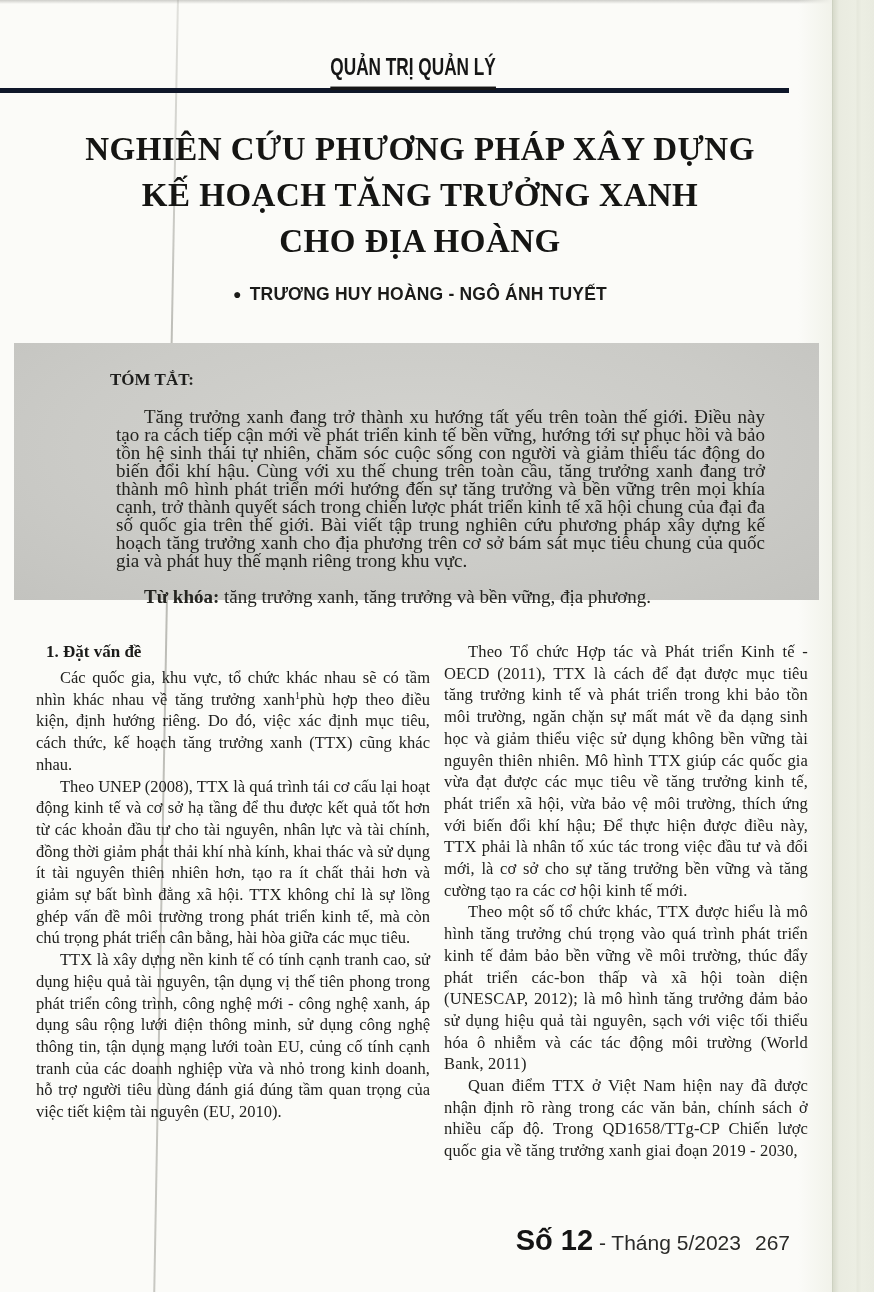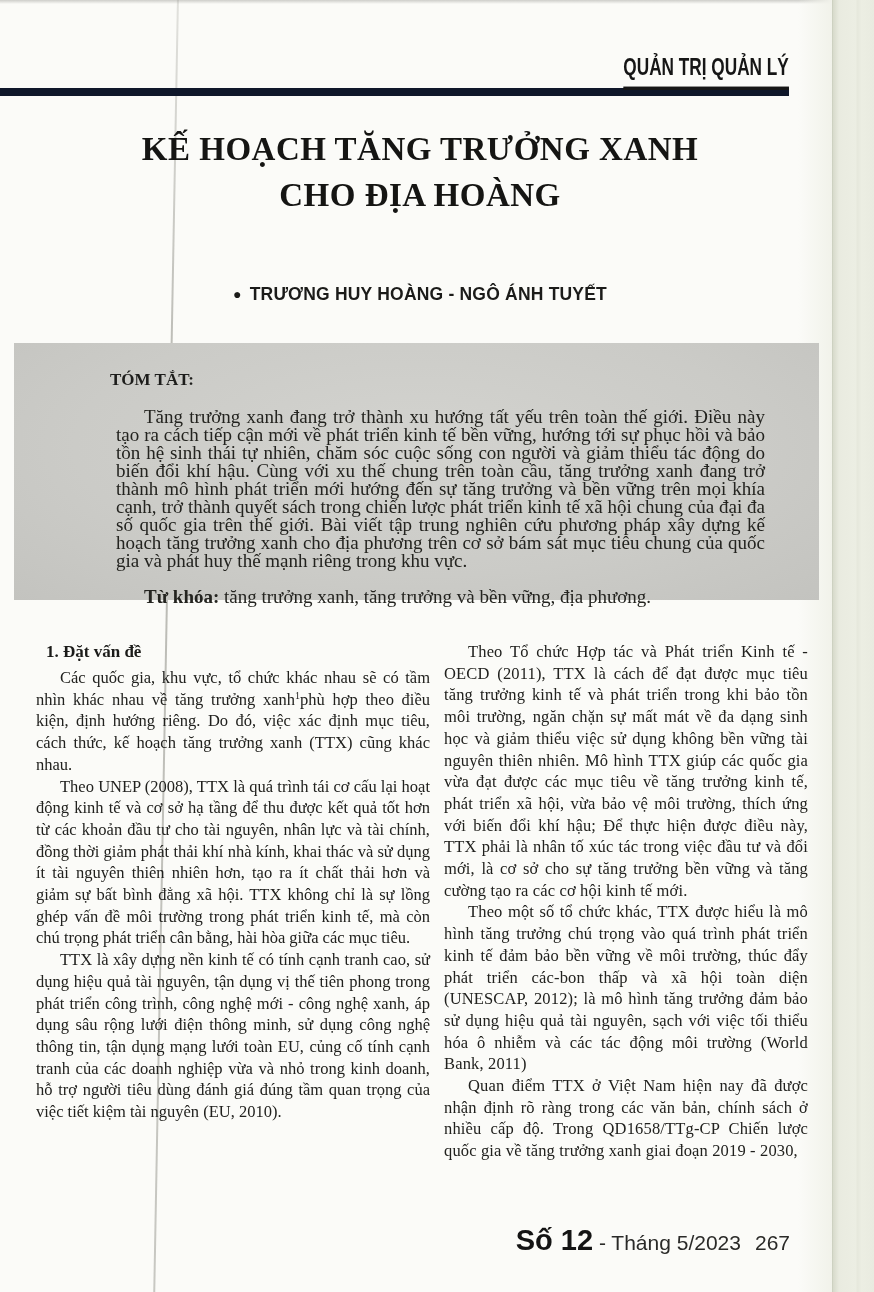--- a/index.html
+++ b/index.html
@@ -29,22 +29,22 @@
     border-left: 1px solid #cdd1c1;
   }
   .pre-edge {
     position: absolute; top: 0; right: 42px; width: 34px; height: 100%;
     background: linear-gradient(to right, rgba(240,241,234,0), #f1f2ea);
   }
 
   
   .header {
     position: absolute; left: 0; top: 58px; width: 789px;
-    border-bottom: 8px solid #0f172a;
-    text-align: right;
+    border-bottom: 5px solid #0f172a;
+    text-align: center;
   }
   .header-label {
     display: inline-block;
     font-family: "Liberation Sans", sans-serif;
     font-weight: bold;
     font-size: 21px;
     letter-spacing: 0px;
     color: #161616;
     transform: scaleX(0.82) scaleY(1.15);
     transform-origin: bottom right;
@@ -132,20 +132,21 @@
   <div class="top-shade"></div>
   <div class="crease"></div>
   <div class="pre-edge"></div>
   <div class="edge-strip"></div>
 
   <header class="header">
     <span class="header-label">QUẢN TRỊ QUẢN LÝ</span>
   </header>
 
   <h1 class="title">
+    <div>NGHIÊN CỨU PHƯƠNG PHÁP XÂY DỰNG</div>
     <div>KẾ HOẠCH TĂNG TRƯỞNG XANH</div>
     <div>CHO ĐỊA HOÀNG</div>
   </h1>
 
   <div class="authors">
     <span class="bullet">●</span><span>TRƯƠNG HUY HOÀNG - NGÔ ÁNH TUYẾT</span>
   </div>
 
   <section class="abstract">
     <div class="abstract-heading">TÓM TẮT:</div>

